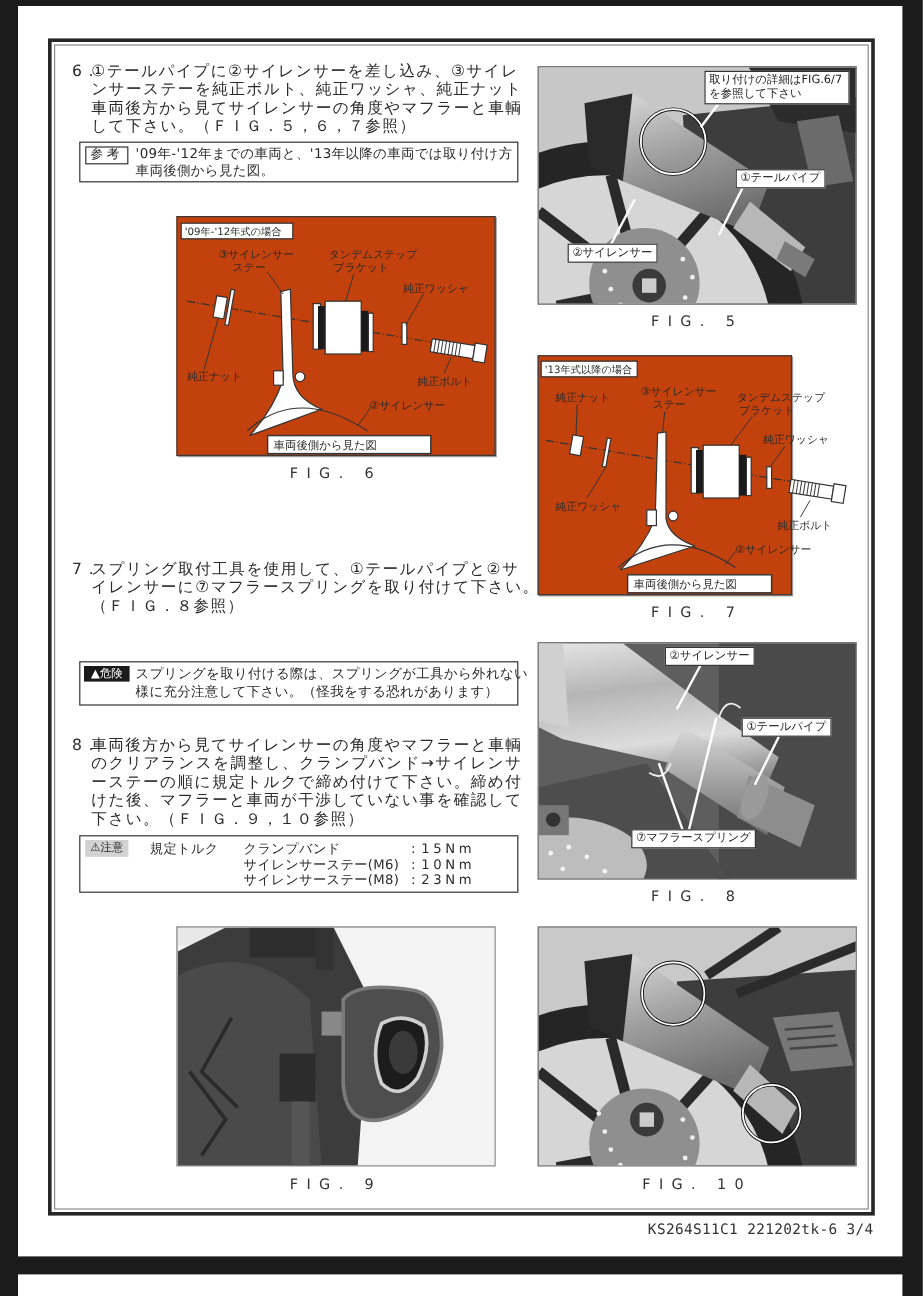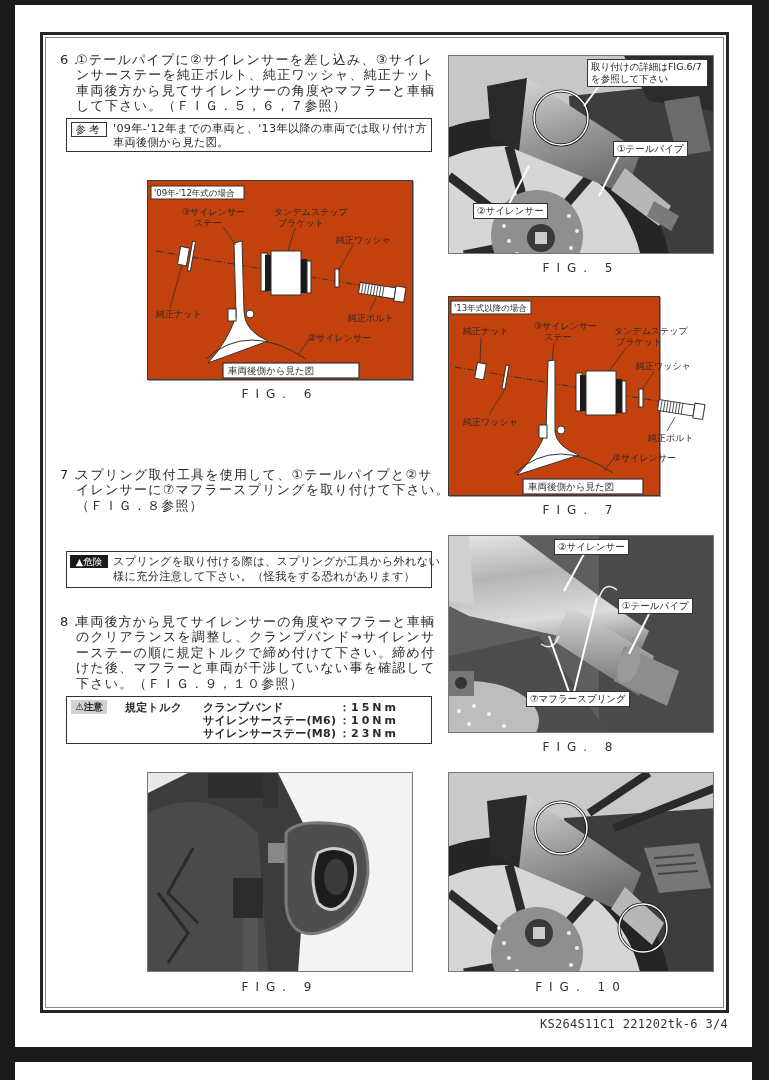--- a/index.html
+++ b/index.html
@@ -275,21 +275,21 @@
 
 <div class="step" style="top:614px;">
   <span class="num">8．</span>
   <span class="line">車両後方から見てサイレンサーの角度やマフラーと車輌</span>
   <span class="line">のクリアランスを調整し、クランプバンド→サイレンサ</span>
   <span class="line">ーステーの順に規定トルクで締め付けて下さい。締め付</span>
   <span class="line">けた後、マフラーと車両が干渉していない事を確認して</span>
   <span class="line">下さい。（ＦＩＧ．９，１０参照）</span>
 </div>
 
-<div class="box" style="top:696px;height:48px;font-weight:bold;">
+<div class="box" style="top:696px;height:48px;">
   <div class="caution-label">⚠注意</div>
   <div class="tq" style="left:58px;top:4px;">規定トルク</div>
   <div class="tq" style="left:136px;top:4px;">クランプバンド</div>
   <div class="tq" style="left:272px;top:4px;">：</div>
   <div class="tq tqv" style="left:284px;top:4px;">15Nm</div>
   <div class="tq" style="left:136px;top:17px;">サイレンサーステー(M6)</div>
   <div class="tq" style="left:272px;top:17px;">：</div>
   <div class="tq tqv" style="left:284px;top:17px;">10Nm</div>
   <div class="tq" style="left:136px;top:30px;">サイレンサーステー(M8)</div>
   <div class="tq" style="left:272px;top:30px;">：</div>

